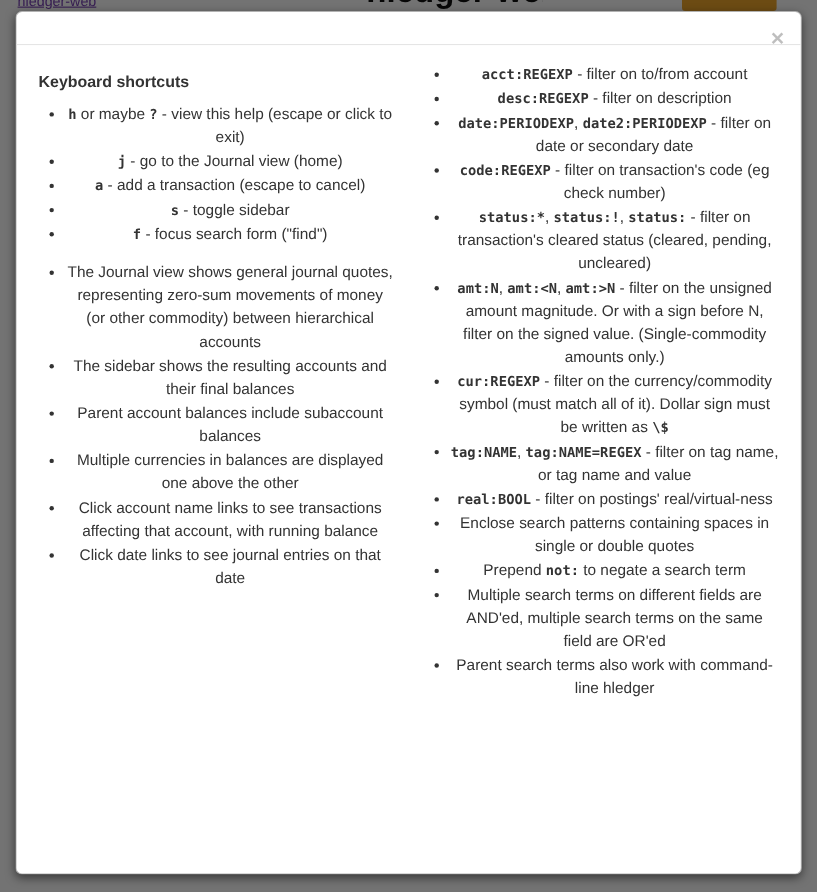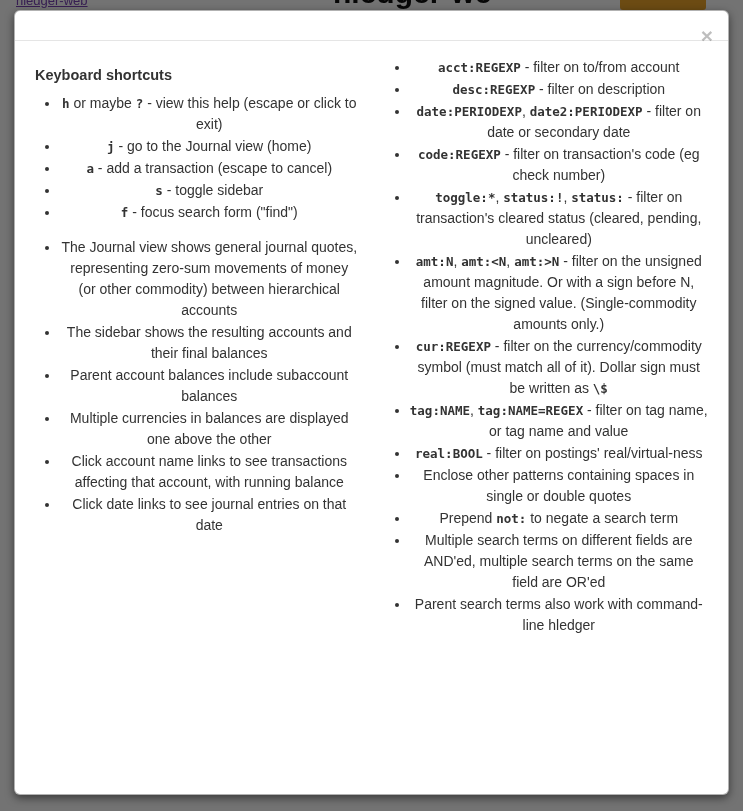--- a/index.html
+++ b/index.html
@@ -113,25 +113,25 @@
           <li>Click account name links to see transactions affecting that account, with running balance</li>
           <li>Click date links to see journal entries on that date</li>
         </ul>
     </div>
     <div class="col">
       <ul class="help-list">
           <li><code>acct:REGEXP</code> - filter on to/from account</li>
           <li><code>desc:REGEXP</code> - filter on description</li>
           <li><code>date:PERIODEXP</code>, <code>date2:PERIODEXP</code> - filter on date or secondary date</li>
           <li><code>code:REGEXP</code> - filter on transaction's code (eg check number)</li>
-          <li><code>toggle:*</code>, <code>status:!</code>, <code>status:</code> - filter on transaction's cleared status (cleared, pending, uncleared)</li>
+          <li><code>status:*</code>, <code>status:!</code>, <code>status:</code> - filter on transaction's cleared status (cleared, pending, uncleared)</li>
           <li><code>amt:N</code>, <code>amt:&lt;N</code>, <code>amt:&gt;N</code> - filter on the unsigned amount magnitude. Or with a sign before N, filter on the signed value. (Single-commodity amounts only.)</li>
           <li><code>cur:REGEXP</code> - filter on the currency/commodity symbol (must match all of it). Dollar sign must be written as <code>\$</code></li>
           <li><code>tag:NAME</code>, <code>tag:NAME=REGEX</code> - filter on tag name, or tag name and value</li>
           <li><code>real:BOOL</code> - filter on postings' real/virtual-ness</li>
-          <li>Enclose other patterns containing spaces in single or double quotes</li>
+          <li>Enclose search patterns containing spaces in single or double quotes</li>
           <li>Prepend <code>not:</code> to negate a search term</li>
           <li>Multiple search terms on different fields are AND'ed, multiple search terms on the same field are OR'ed</li>
           <li>Parent search terms also work with command-line hledger</li>
         </ul>
     </div>
   </div>
 </div>
 
 </body></html>

